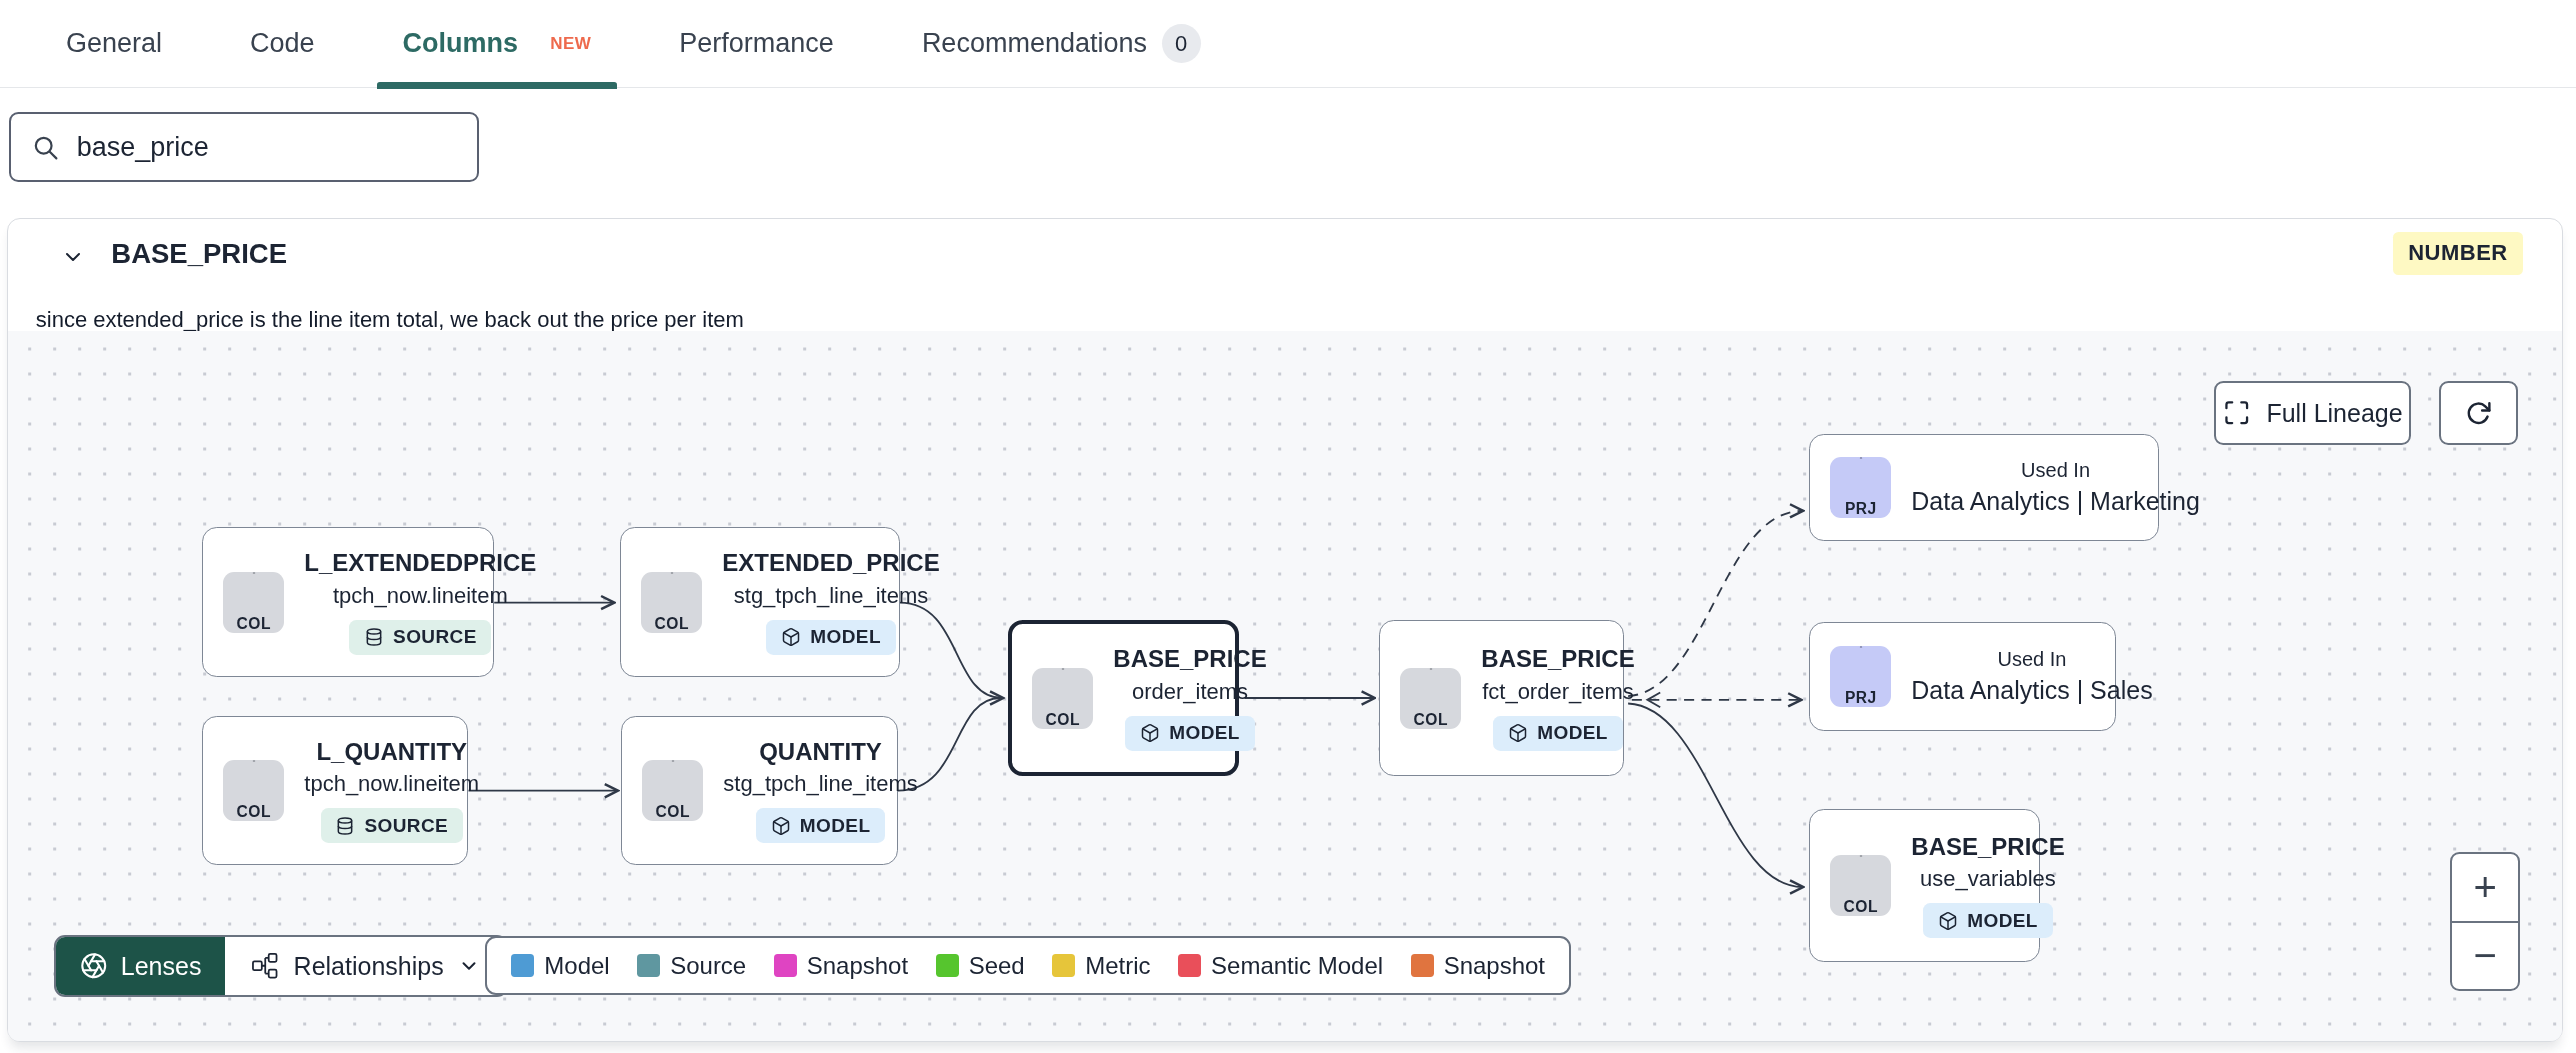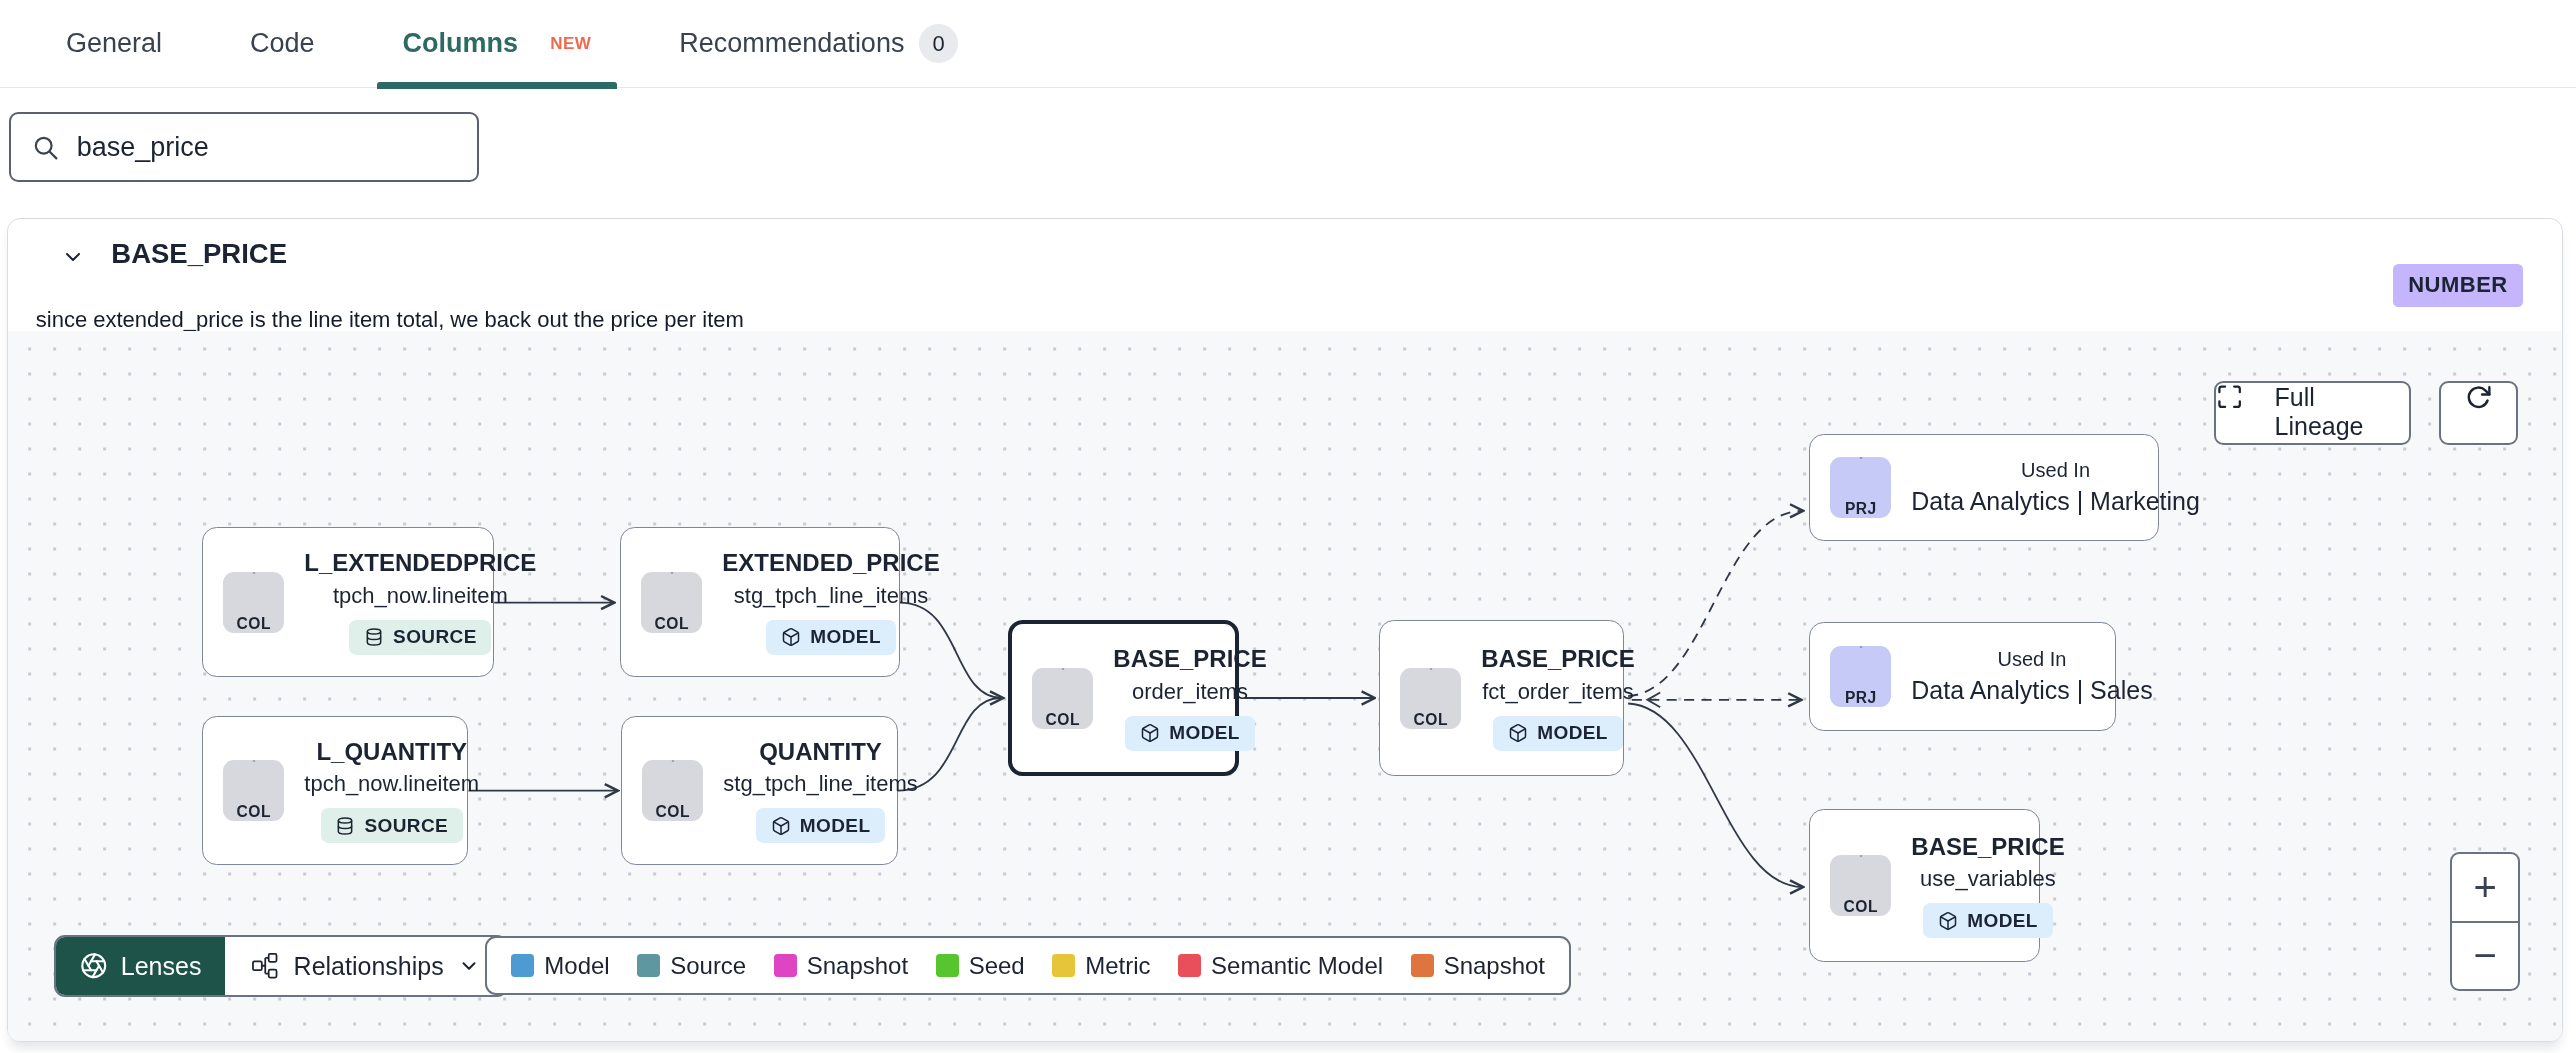--- a/index.html
+++ b/index.html
@@ -28,22 +28,22 @@
   .searchbox input { border:none; outline:none; width:100%; font-size:27px; color:#1c2433;
     font-family:"Liberation Sans", sans-serif; background:transparent; }
 
   
   .card { position:absolute; left:7.3px; top:218px; width:2556px; height:824px;
     background:#fff; border:1.8px solid #d9dce1; border-radius:13px;
     box-shadow:0 9.2px 11px -3.7px rgba(30,40,60,.12); }
   .card-header { position:absolute; top:13px; left:0; right:0; height:51px; }
   .collapse-chevron { position:absolute; left:53px; top:13px; cursor:pointer; }
   .col-title { position:absolute; left:103px; top:5.5px; font-size:27.5px; font-weight:700; }
-  .type-badge { position:absolute; right:39px; top:0; background:#c4b5fd; border-radius:5.5px;
-    padding:8.3px 15.6px; font-size:22px; font-weight:600; letter-spacing:0.5px; color:#1c2433;margin-top:32px; }
+  .type-badge { position:absolute; right:39px; top:0; background:#fef9c3; border-radius:5.5px;
+    padding:8.3px 15.6px; font-size:22px; font-weight:600; letter-spacing:0.5px; color:#1c2433; }
   .col-desc { position:absolute; top:88px; left:27.5px; font-size:22px; color:#141c2b; }
 
   
   .canvas { position:absolute; left:0; right:0; top:112px; bottom:0; overflow:hidden;
     border-radius:0 0 11px 11px; background:#f7f8fa;
     background-image:radial-gradient(#c8cbd3 1.7px, transparent 1.7px);
     background-size:25px 25px; background-position:9.2px 5.5px; }
   .edges { position:absolute; left:0; top:0; }
 
   
@@ -59,21 +59,21 @@
   .node-sub { font-size:22px; margin-top:5.5px; white-space:nowrap; }
   .node-badge { display:inline-flex; align-items:center; gap:9.2px; margin-top:11px;
     border-radius:7.3px; padding:6.4px 14.7px; font-size:19px; font-weight:700; letter-spacing:0.4px; }
   .node-badge.source { background:#dff0ea; }
   .node-badge.model { background:#dcedfb; }
   .node.prj .node-title { font-weight:400; font-size:25px; }
   .node .used-in { font-size:20px; margin-bottom:5.5px; }
 
   
   .btn { background:#fff; border:2.3px solid #6a7380; border-radius:9.2px;
-    display:flex; align-items:flex-start; justify-content:center; gap:31px;
+    display:flex; align-items:center; justify-content:center; gap:16px;
     font-size:25px; color:#1c2433; cursor:pointer; }
   .full-lineage-btn { position:absolute; left:2206px; top:50px; width:197px; height:64px; }
   .refresh-btn { position:absolute; left:2431px; top:50px; width:79px; height:64px; }
   .zoomctl { position:absolute; left:2442px; top:521px; width:70px; height:139px;
     background:#fff; border:2.3px solid #6a7380; border-radius:9.2px; overflow:hidden;
     display:flex; flex-direction:column; }
   .zoomctl .zbtn { flex:1; display:flex; align-items:center; justify-content:center;
     font-size:40px; color:#39424f; cursor:pointer; }
   .zoomctl .zbtn:first-child { border-bottom:2.3px solid #6a7380; }
 
@@ -100,20 +100,23 @@
   <div class="tabbar">
     <div class="tab">
       <span>General</span>
     </div>
     <div class="tab">
       <span>Code</span>
     </div>
     <div class="tab active">
       <span>Columns</span>
       <span class="new-badge">NEW</span>
+    </div>
+    <div class="tab">
+      <span>Performance</span>
     </div>
     <div class="tab">
       <span>Recommendations</span>
       <span class="count-badge">0</span>
     </div>
   </div>
 
   <div class="searchbox">
     <svg class="ic" width="29" height="29" viewBox="0 0 24 24" fill="none" stroke="#39424f" stroke-width="1.8" stroke-linecap="round">
         <circle cx="10.5" cy="10.5" r="6.5"></circle>

